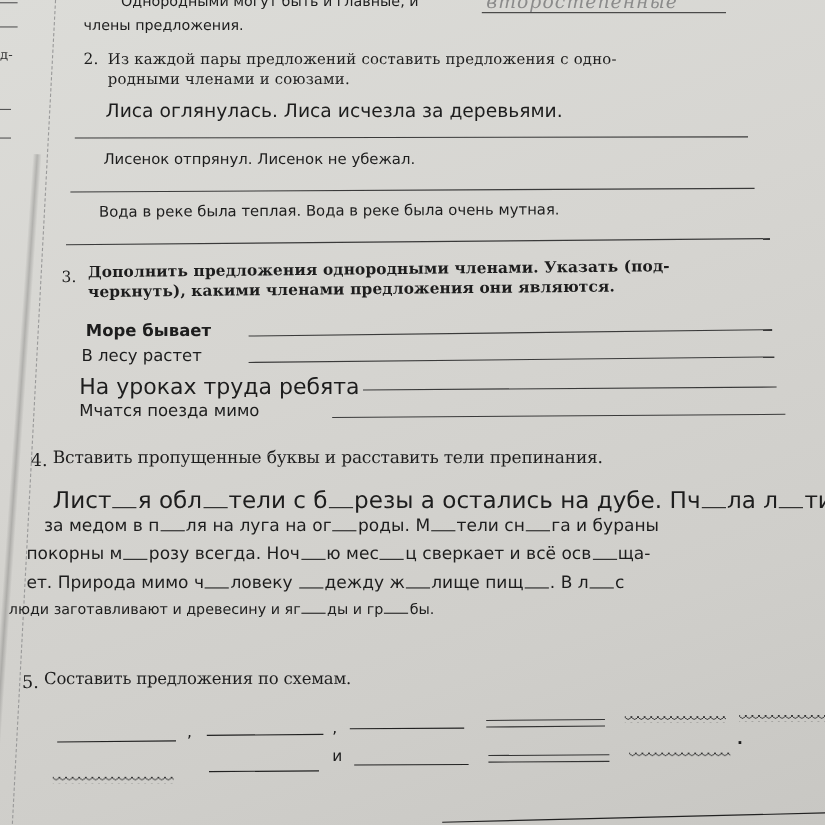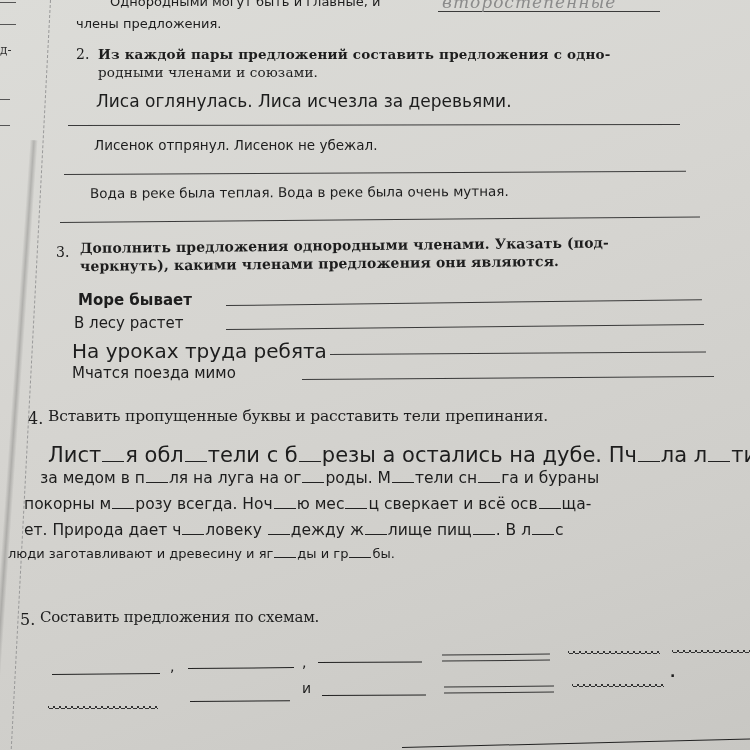--- a/index.html
+++ b/index.html
@@ -54,21 +54,21 @@
   <div class="perforation"></div>
   <div class="fold-shadow"></div>
 
   <span class="txt sans" style="left:110px;top:-6px;font-size:13px;">Однородными могут быть и главные, и</span>
   <div class="rule" style="left:438px;top:11px;width:222px;"></div>
   <span class="hand" style="left:442px;top:-8px;">второстепенные</span>
   <span class="txt sans" style="left:76px;top:16px;font-size:13px;">члены предложения.</span>
 
   <div>
     <span class="txt serif" style="left:76px;top:46px;font-size:14px;">2.</span>
-    <span class="txt serif" style="left:98px;top:46px;font-size:13.5px;letter-spacing:0.2px;font-weight:bold;">Из каждой пары предложений составить предложения с одно-</span>
+    <span class="txt serif" style="left:98px;top:46px;font-size:13.5px;letter-spacing:0.2px;">Из каждой пары предложений составить предложения с одно-</span>
     <span class="txt serif" style="left:98px;top:64px;font-size:13.5px;letter-spacing:0.2px;">родными членами и союзами.</span>
 
     <span class="txt sans" style="left:96px;top:91px;font-size:17px;">Лиса оглянулась. Лиса исчезла за деревьями.</span>
     <div class="rule" style="left:68px;top:125px;width:612px;transform:rotate(-0.1deg);"></div>
 
     <span class="txt sans" style="left:94px;top:137px;font-size:13.5px;">Лисенок отпрянул. Лисенок не убежал.</span>
     <div class="rule" style="left:64px;top:174px;width:622px;transform:rotate(-0.3deg);"></div>
 
     <span class="txt sans" style="left:90px;top:184px;font-size:13.5px;transform:rotate(-0.3deg);">Вода в реке была теплая. Вода в реке была очень мутная.</span>
     <div class="rule" style="left:60px;top:222px;width:640px;transform:rotate(-0.5deg);"></div>
@@ -102,21 +102,21 @@
 
     <div class="txt sans" style="left:40px;top:466px;font-size:15.5px;">
       <span>за медом в п</span><span class="gap" style="width:22px;"></span><span>ля на луга на ог</span><span class="gap" style="width:22px;"></span><span>роды. М</span><span class="gap" style="width:22px;"></span><span>тели сн</span><span class="gap" style="width:22px;"></span><span>га и бураны</span>
     </div>
 
     <div class="txt sans" style="left:24px;top:492px;font-size:15.5px;">
       <span>покорны м</span><span class="gap" style="width:22px;"></span><span>розу всегда. Ноч</span><span class="gap" style="width:22px;"></span><span>ю мес</span><span class="gap" style="width:22px;"></span><span>ц сверкает и всё осв</span><span class="gap" style="width:22px;"></span><span>ща-</span>
     </div>
 
     <div class="txt sans" style="left:24px;top:518px;font-size:15.5px;">
-      <span>ет. Природа дает ч</span><span class="gap" style="width:22px;"></span><span>ловеку </span><span class="gap" style="width:22px;"></span><span>дежду ж</span><span class="gap" style="width:22px;"></span><span>лище пищ</span><span class="gap" style="width:22px;"></span><span>. В л</span><span class="gap" style="width:22px;"></span><span>с</span>
+      <span>ет. Природа мимо ч</span><span class="gap" style="width:22px;"></span><span>ловеку </span><span class="gap" style="width:22px;"></span><span>дежду ж</span><span class="gap" style="width:22px;"></span><span>лище пищ</span><span class="gap" style="width:22px;"></span><span>. В л</span><span class="gap" style="width:22px;"></span><span>с</span>
     </div>
 
     <div class="txt sans" style="left:8px;top:544px;font-size:13px;">
       <span>люди заготавливают и древесину и яг</span><span class="gap" style="width:22px;"></span><span>ды и гр</span><span class="gap" style="width:22px;"></span><span>бы.</span>
     </div>
   </div>
 
   <div>
     <span class="txt serif" style="left:20px;top:610px;font-size:16px;">5.</span>
     <span class="txt serif" style="left:40px;top:608px;font-size:15px;letter-spacing:-0.2px;">Составить предложения по схемам.</span>

